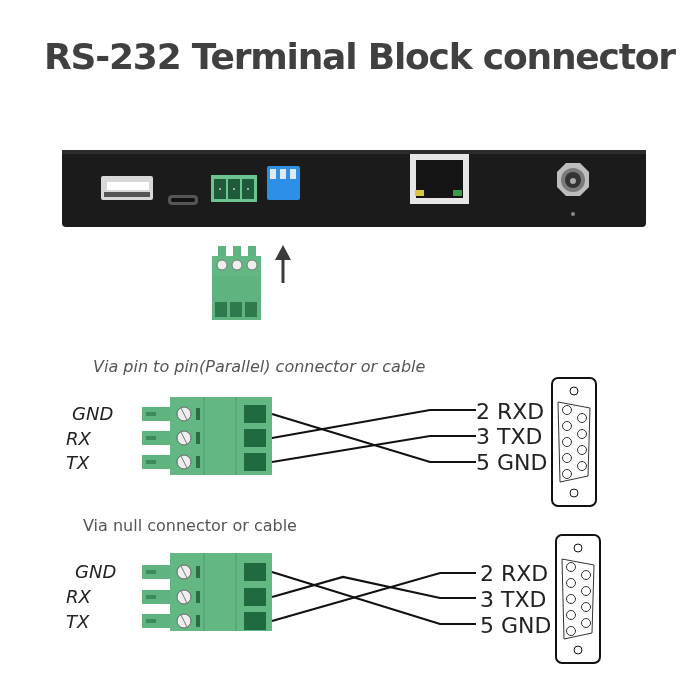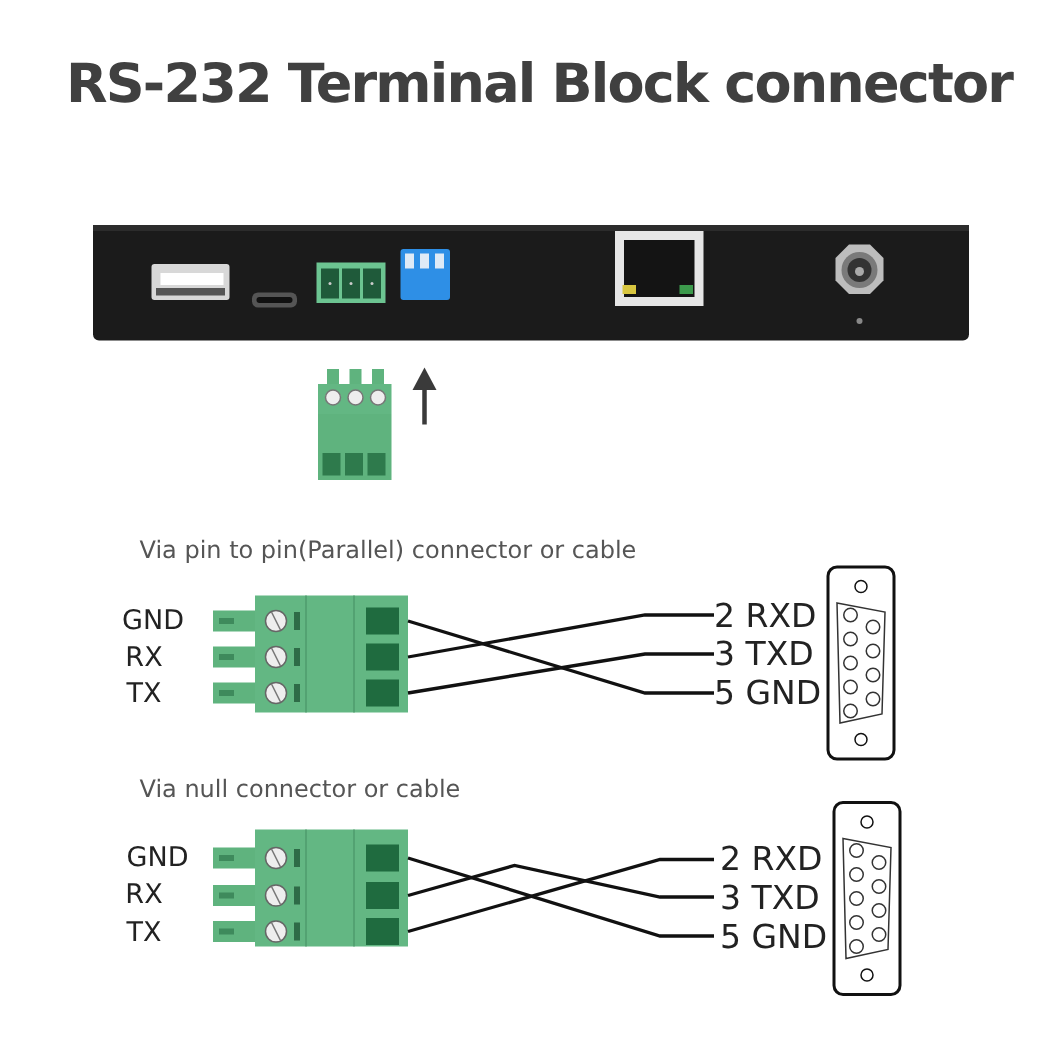--- a/index.html
+++ b/index.html
@@ -1,20 +1,20 @@
 <!DOCTYPE html>
 <html><head>
 <meta charset="utf-8">
 <style>
   html,body{margin:0;padding:0;background:#fff;}
   body{width:700px;height:700px;position:relative;overflow:hidden;font-family:"DejaVu Sans","Liberation Sans",sans-serif;}
   .title{position:absolute;left:44px;top:36px;font-size:36px;font-weight:bold;color:#404040;letter-spacing:-1.2px;white-space:nowrap;}
   svg{position:absolute;left:0;top:0;}
   .cap{position:absolute;font-size:16px;color:#555;white-space:nowrap;}
-  .lbl{position:absolute;font-size:18px;color:#222;white-space:nowrap;text-align:center;width:60px;}
+  .lbl{position:absolute;font-size:18px;color:#222;white-space:nowrap;text-align:left;width:60px;font-style:italic;}
   .pin{position:absolute;font-size:22px;color:#222;white-space:nowrap;}
 </style>
 </head>
 <body>
 
 <div class="title">RS-232 Terminal Block connector</div>
 
 <svg width="700" height="700">
 
   <g>
@@ -165,22 +165,22 @@
         <circle cx="571" cy="615" r="4.5" fill="#fff" stroke="#333"></circle>
         <circle cx="571" cy="631" r="4.5" fill="#fff" stroke="#333"></circle>
         <circle cx="586" cy="575" r="4.5" fill="#fff" stroke="#333"></circle>
         <circle cx="586" cy="591" r="4.5" fill="#fff" stroke="#333"></circle>
         <circle cx="586" cy="607" r="4.5" fill="#fff" stroke="#333"></circle>
         <circle cx="586" cy="623" r="4.5" fill="#fff" stroke="#333"></circle>
       </g>
     </g>
 </svg>
 
-<div class="cap" style="left:93px;top:357px;">Via pin to pin(Parallel) connector or cable</div>
-<div class="cap" style="left:93px;top:516px;">Via null connector or cable</div>
+<div class="cap" style="left:93px;top:357px;font-style:italic;">Via pin to pin(Parallel) connector or cable</div>
+<div class="cap" style="left:83px;top:516px;">Via null connector or cable</div>
 
 <div class="lbl" style="left:72px;top:403px;">GND</div>
 <div class="lbl" style="left:66px;top:428px;">RX</div>
 <div class="lbl" style="left:66px;top:452px;">TX</div>
 
 <div class="lbl" style="left:75px;top:561px;">GND</div>
 <div class="lbl" style="left:66px;top:586px;">RX</div>
 <div class="lbl" style="left:66px;top:611px;">TX</div>
 
 <div class="pin" style="left:476px;top:399px;">2 RXD</div>

